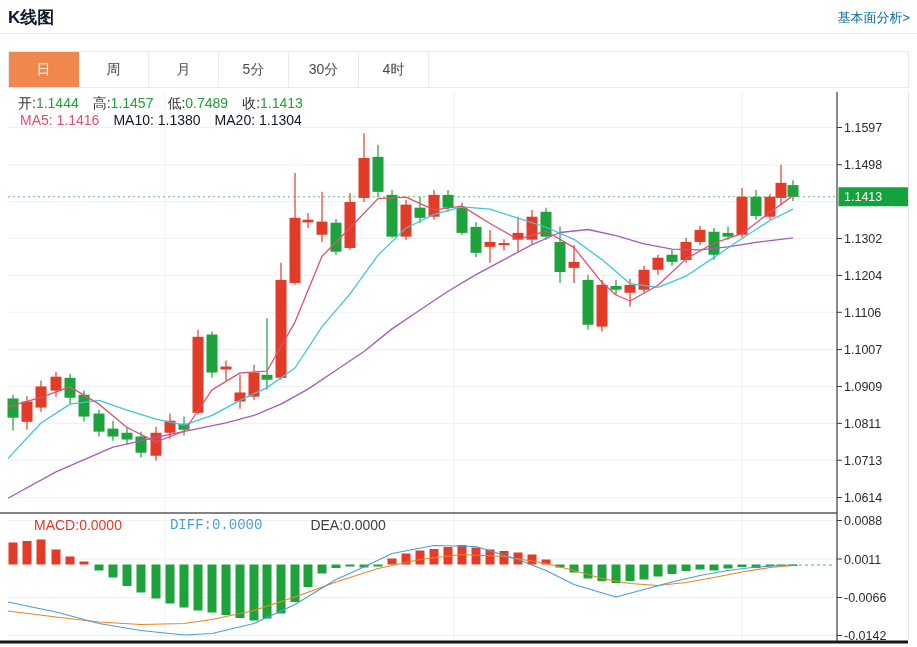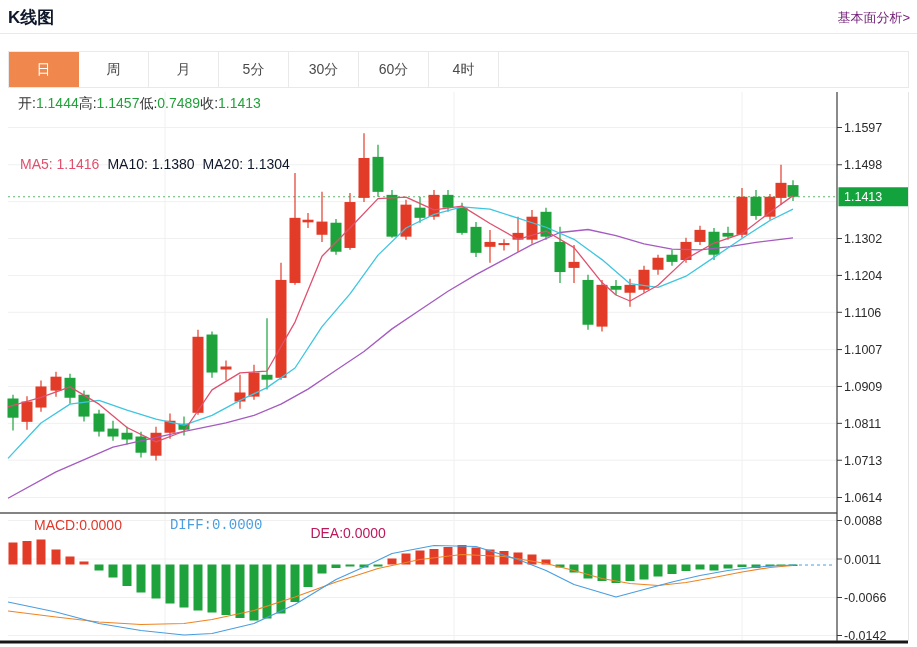--- a/index.html
+++ b/index.html
@@ -1,48 +1,47 @@
 <!DOCTYPE html>
 <html><head>
 <meta charset="utf-8">
 <style>
   html,body{margin:0;padding:0;}
   body{width:917px;height:647px;position:relative;background:#fff;overflow:hidden;
        font-family:"Liberation Sans","DejaVu Sans",sans-serif;}
   .title{position:absolute;left:8px;top:6px;font-size:17px;font-weight:bold;color:#0f172a;}
-  .fund-link{position:absolute;right:7px;top:9px;font-size:13px;color:#701a75;cursor:pointer;}
+  .fund-link{position:absolute;right:7px;top:9px;font-size:13px;color:#0369a1;cursor:pointer;}
   .divider{position:absolute;left:0;top:33px;width:917px;height:1px;background:#e9e9e9;}
   .tabs{position:absolute;left:8px;top:51px;width:901px;height:37px;border:1px solid #e9e9e9;
         box-sizing:border-box;display:flex;background:#fff;}
   .tab{width:70px;height:100%;line-height:35px;text-align:center;font-size:14px;color:#4a4a4a;
        border-right:1px solid #e9e9e9;cursor:pointer;box-sizing:border-box;}
   .tab.active{background:#f0874c;color:#fff;border-right-color:#f0874c;}
   #chart-svg{position:absolute;left:0;top:88px;}
   svg text{font-family:"Liberation Sans","DejaVu Sans",sans-serif;}
-  .legend1{position:absolute;left:18px;top:95px;font-size:14px;color:#333;display:flex;white-space:nowrap;}
+  .legend1{position:absolute;left:18px;top:95px;font-size:14px;color:#333;display:flex;gap:14px;white-space:nowrap;}
   .legend1 .gv{color:#21a13a;}
-  .legend2{position:absolute;left:20px;top:112px;font-size:14px;display:flex;gap:8px;white-space:nowrap;margin-top:44px;}
+  .legend2{position:absolute;left:20px;top:112px;font-size:14px;display:flex;gap:14px;white-space:nowrap;}
   .c-ma5{color:#e0506e;} .c-ma10{color:#0f172a;} .c-ma20{color:#0f172a;}
   .legend3{position:absolute;left:34px;top:517px;font-size:14px;display:flex;gap:48px;white-space:nowrap;}
-  .c-macd{color:#e0392c;} .c-diff{color:#4a9ee0;font-family:Liberation Mono, monospace;} .c-dea{color:#be185d;margin-top:8px;}
+  .c-macd{color:#e0392c;} .c-diff{color:#4a9ee0;font-family:Liberation Mono, monospace;} .c-dea{color:#404040;}
 </style>
 </head>
 <body>
 
 <div class="title">K线图</div>
 <div class="fund-link">基本面分析&gt;</div>
 <div class="divider"></div>
 
 <div class="tabs" id="tabs">
     <div class="tab active">日</div>
     <div class="tab">周</div>
     <div class="tab">月</div>
     <div class="tab">5分</div>
     <div class="tab">30分</div>
-    <div class="tab">60分</div>
     <div class="tab">4时</div>
   </div>
 
 <svg id="chart-svg" width="917" height="559" viewBox="0 88 917 559">
     <line x1="8" y1="127.5" x2="837" y2="127.5" stroke="#f0f0f0" stroke-width="1"></line>
     <line x1="8" y1="164.76360000000008" x2="837" y2="164.76360000000008" stroke="#f0f0f0" stroke-width="1"></line>
     <line x1="8" y1="201.65080000000017" x2="837" y2="201.65080000000017" stroke="#f0f0f0" stroke-width="1"></line>
     <line x1="8" y1="238.53799999999947" x2="837" y2="238.53799999999947" stroke="#f0f0f0" stroke-width="1"></line>
     <line x1="8" y1="275.42519999999956" x2="837" y2="275.42519999999956" stroke="#f0f0f0" stroke-width="1"></line>
     <line x1="8" y1="312.3123999999997" x2="837" y2="312.3123999999997" stroke="#f0f0f0" stroke-width="1"></line>

